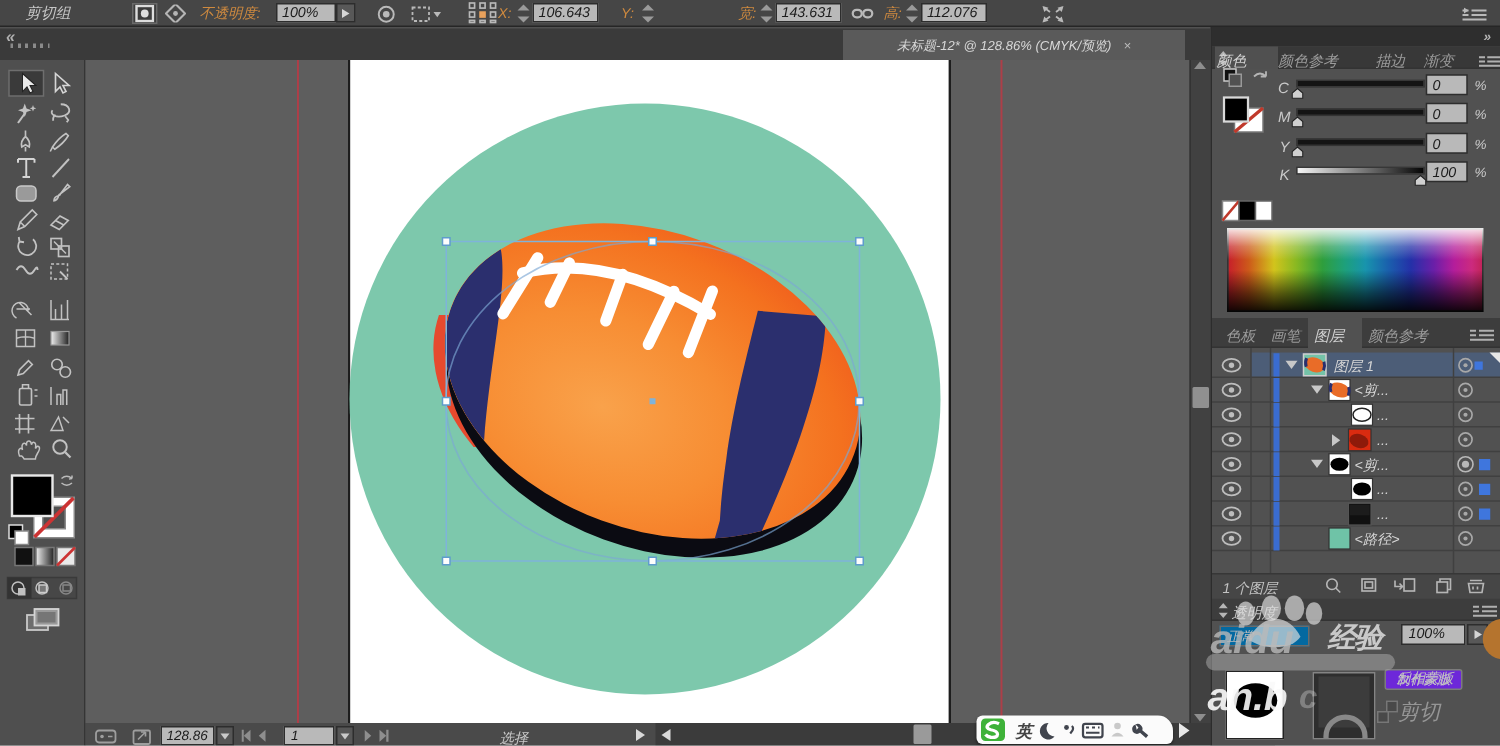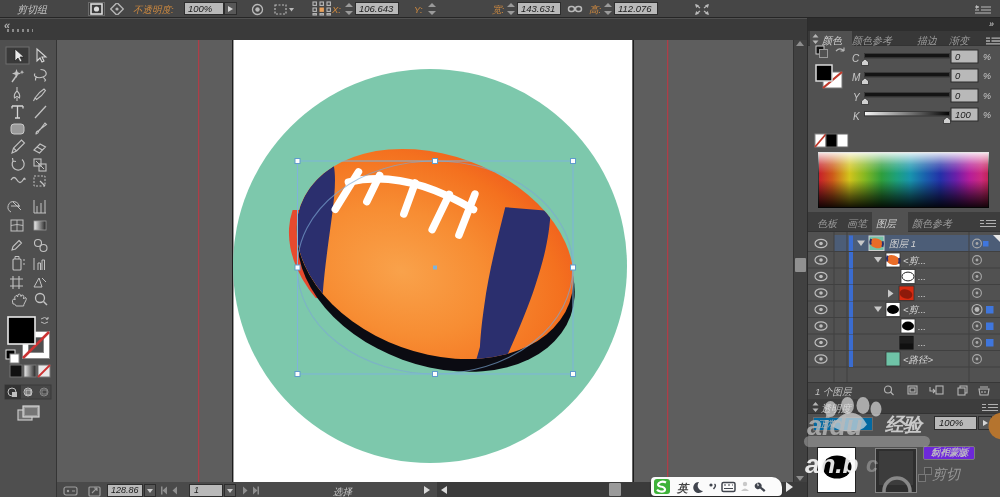--- a/index.html
+++ b/index.html
@@ -90,20 +90,21 @@
     <svg class="abs" style="left:974px;top:5px" width="18" height="9" viewBox="0 0 18 9">
         <path d="M1 2 l4 0 M1 5 l4 0" stroke="#b9b9b9" stroke-width="1.2"></path>
         <path d="M1 8 l16 0 M7 2 l10 0 M7 5 l10 0" stroke="#b9b9b9" stroke-width="1.2"></path>
         <path d="M2 0 l3 2 -3 2z" fill="#b9b9b9"></path>
       </svg>
   </div>
 
   <div class="abs" id="tabbar" style="left:0;top:19px;width:807px;height:21px;background:#3a3a3a">
     <div class="abs" style="left:4px;top:0px;color:#b0b0b0;font-size:11px;font-weight:bold">«</div>
     <div class="abs" style="left:7px;top:10px;width:26px;height:3px;background:repeating-linear-gradient(to right,#8a8a8a 0,#8a8a8a 2px,transparent 2px,transparent 5px)"></div>
+    <div class="abs" style="left:562px;top:1px;width:228px;height:20px;background:#5a5a5a;color:#d8d8d8;font-size:8.7px;line-height:20px;text-align:center;white-space:nowrap;overflow:hidden">未标题-12* @ 128.86% (CMYK/预览)<span style="color:#bbb;margin-left:8px">×</span></div>
   </div>
 
   <div class="abs" id="toolbar" style="left:0;top:40px;width:57px;height:457px;background:#4f4f4f;border-right:1px solid #353535">
   <svg width="56" height="457" viewBox="0 0 56 457">
     <g stroke="#c2c2c2" fill="none" stroke-width="1.2">
 
       <rect x="6" y="7" width="23" height="17" fill="#3a3a3a" stroke="#6e6e6e" stroke-width="1"></rect>
       <path d="M15 9 L15 21 L18 18 L20 22 L22 21 L20 17 L24 17 Z" fill="#e9e9e9" stroke="#222" stroke-width="0.7"></path>
       <path d="M37 9 L37 21 L40 18 L42 22 L44 21 L42 17 L46 17 Z" fill="none" stroke="#d5d5d5" stroke-width="1.1"></path>
 
@@ -313,21 +314,21 @@
 
   <div class="abs" id="rightcol" style="left:807px;top:18px;width:193px;height:479px;background:#515151;border-left:1px solid #2c2c2c">
 
     <div class="abs" style="left:0;top:0;width:193px;height:13px;background:#2e2e2e"></div>
       <div class="abs" style="left:181px;top:1px;color:#b5b5b5;font-size:9px;font-weight:bold">»</div>
     <div class="abs" style="left:0;top:13px;width:193px;height:15px;background:#383838;border-bottom:1px solid #333"></div>
     <div class="abs" style="left:2px;top:13px;width:42px;height:15px;background:#505050"></div>
     <svg class="abs" style="left:4px;top:16px" width="7" height="10" viewBox="0 0 7 10">
         <path d="M3.5 0 L6.5 3.5 L0.5 3.5 Z M3.5 10 L6.5 6.5 L0.5 6.5 Z" fill="#b5b5b5"></path>
       </svg>
-    <div class="abs" style="left:14px;top:16px;color:#d2d2d2;font-size:10px">颜色</div>
+    <div class="abs" style="left:3px;top:16px;color:#d2d2d2;font-size:10px">颜色</div>
     <div class="abs" style="left:44px;top:16px;color:#9b9b9b;font-size:10px">颜色参考</div>
     <div class="abs" style="left:109px;top:16px;color:#9b9b9b;font-size:10px">描边</div>
     <div class="abs" style="left:141px;top:16px;color:#9b9b9b;font-size:10px">渐变</div>
     <svg class="abs" style="left:177px;top:19px" width="16" height="8" viewBox="0 0 16 8">
         <path d="M1 1.2 l4 0 M1 4 l4 0 M1 6.8 l14 0 M6.5 1.2 l8.5 0 M6.5 4 l8.5 0" stroke="#b0b0b0" stroke-width="1.3"></path>
       </svg>
 
     <svg class="abs" style="left:0;top:22px" width="193" height="93" viewBox="0 0 193 93">
       <g transform="translate(8,6)">
           <rect x="0" y="0" width="8" height="8" fill="#111" stroke="#ccc" stroke-width="1"></rect>

